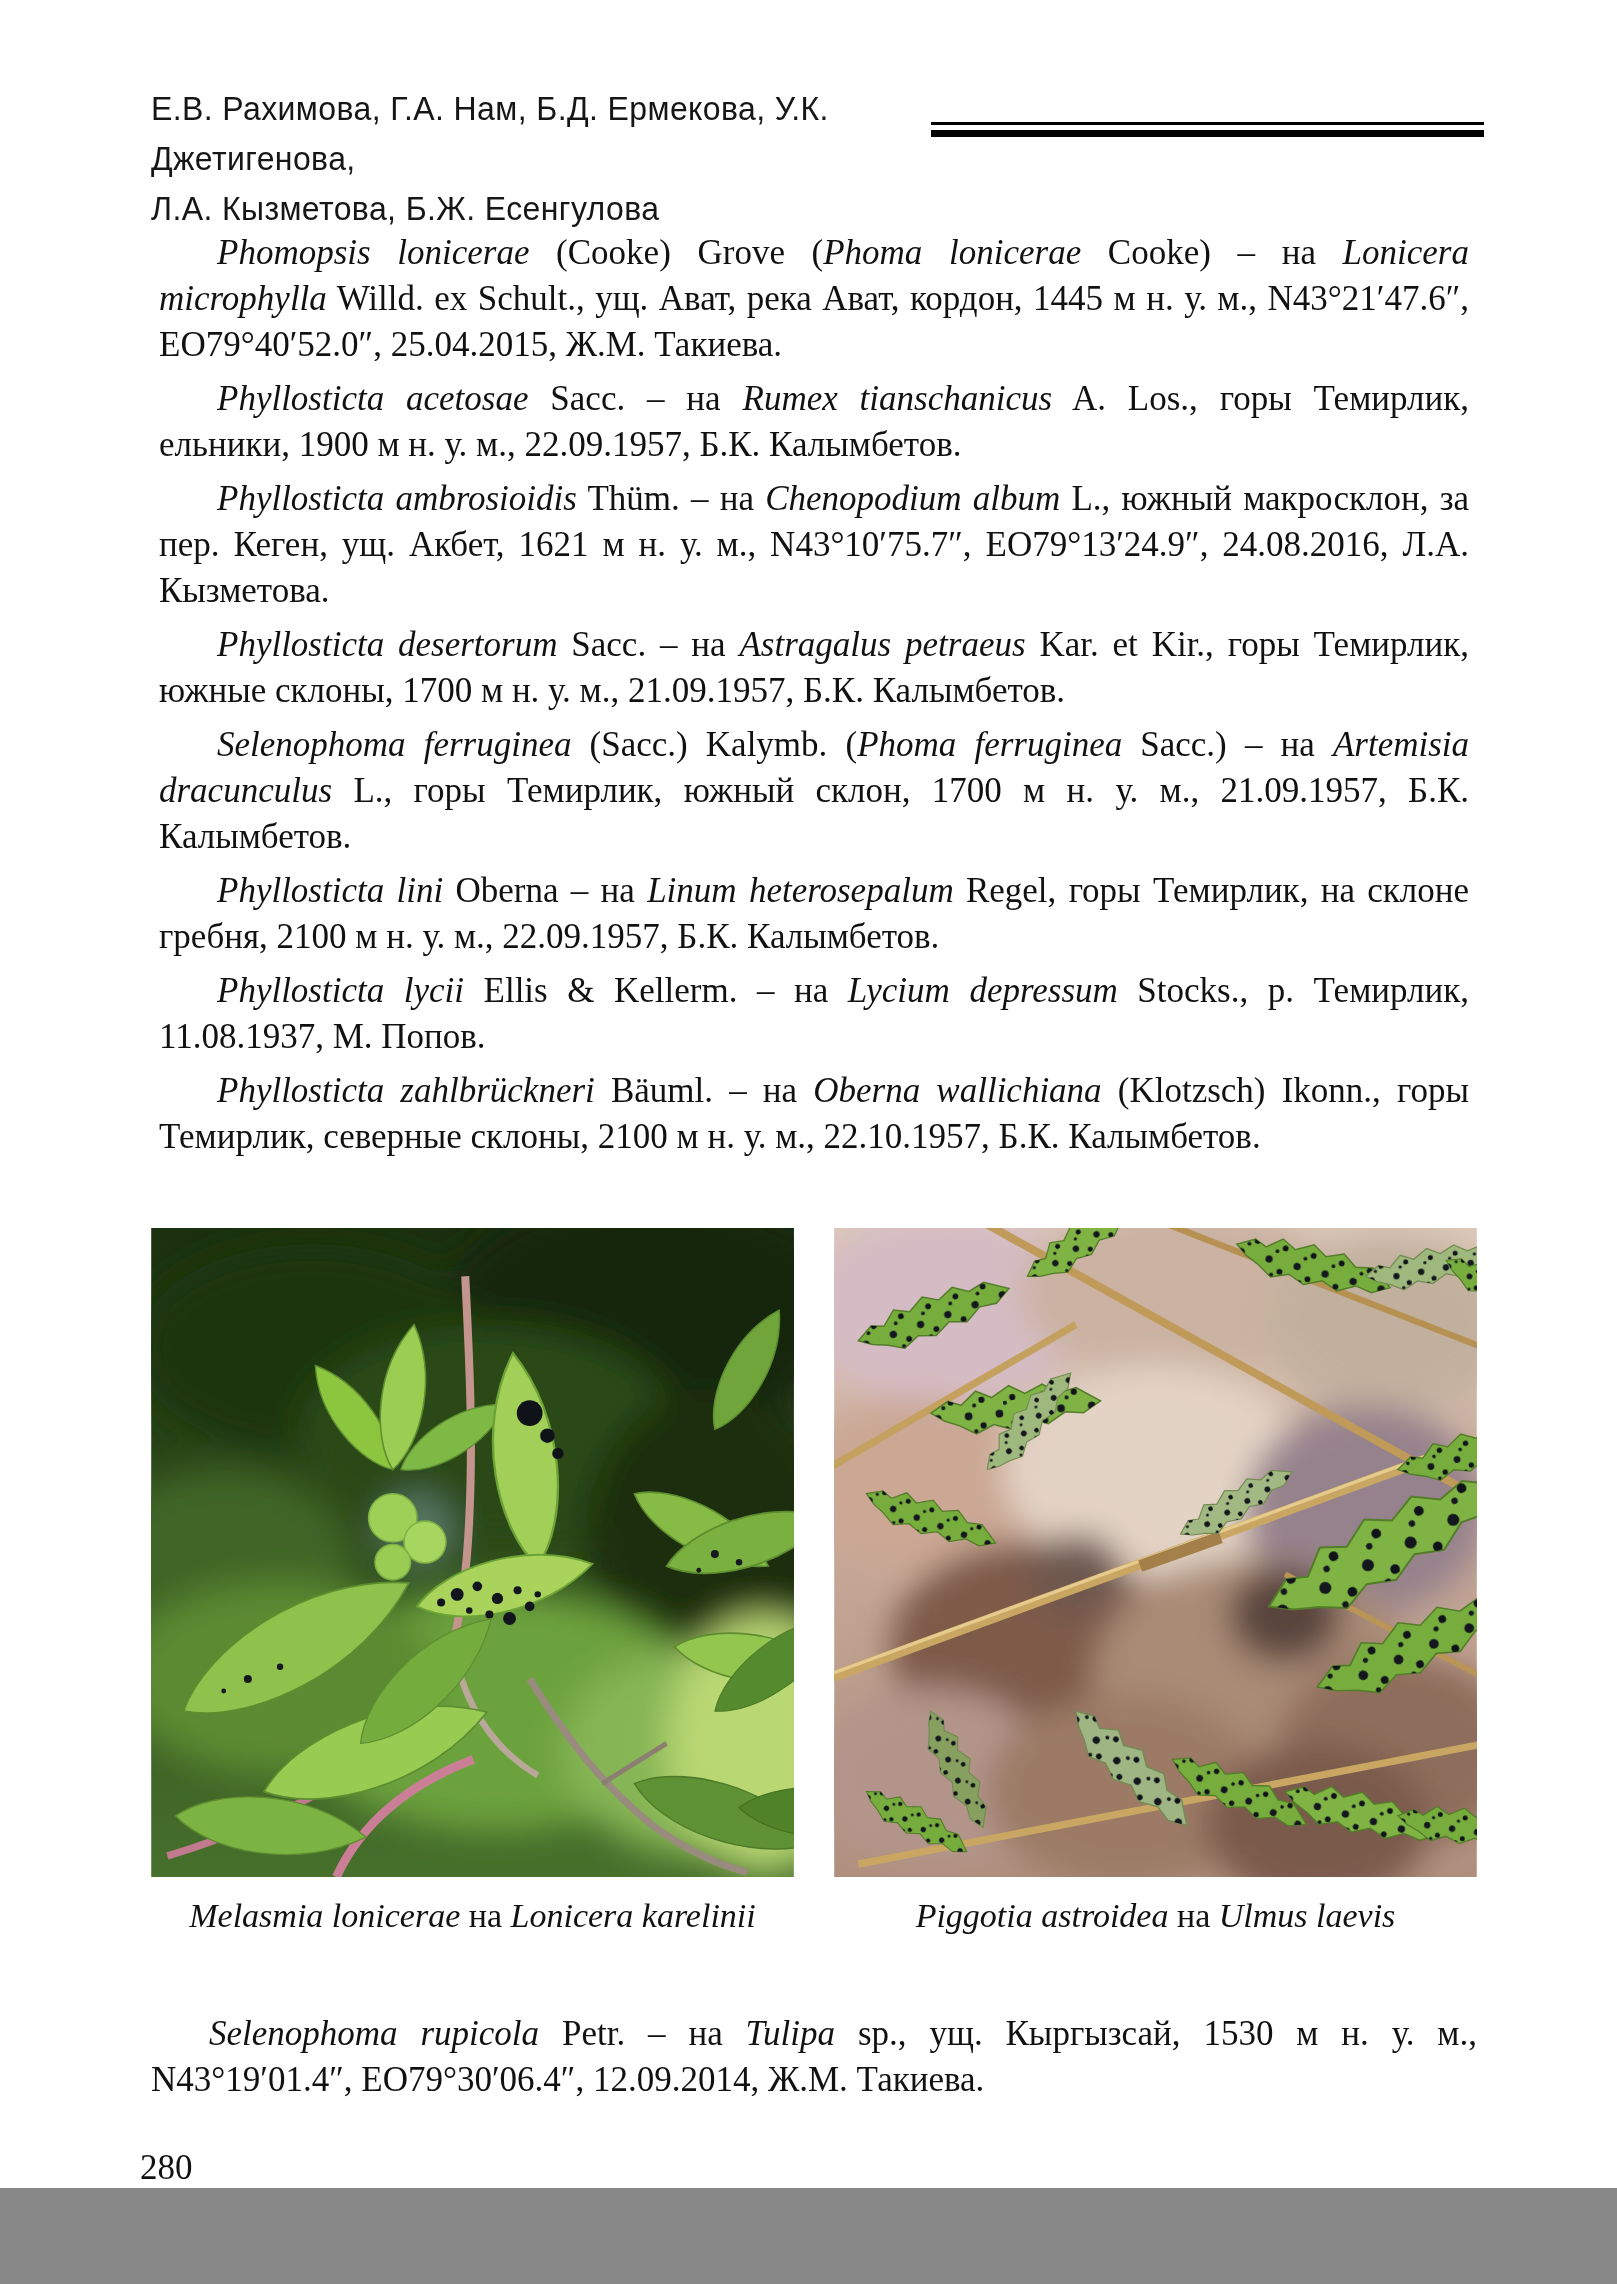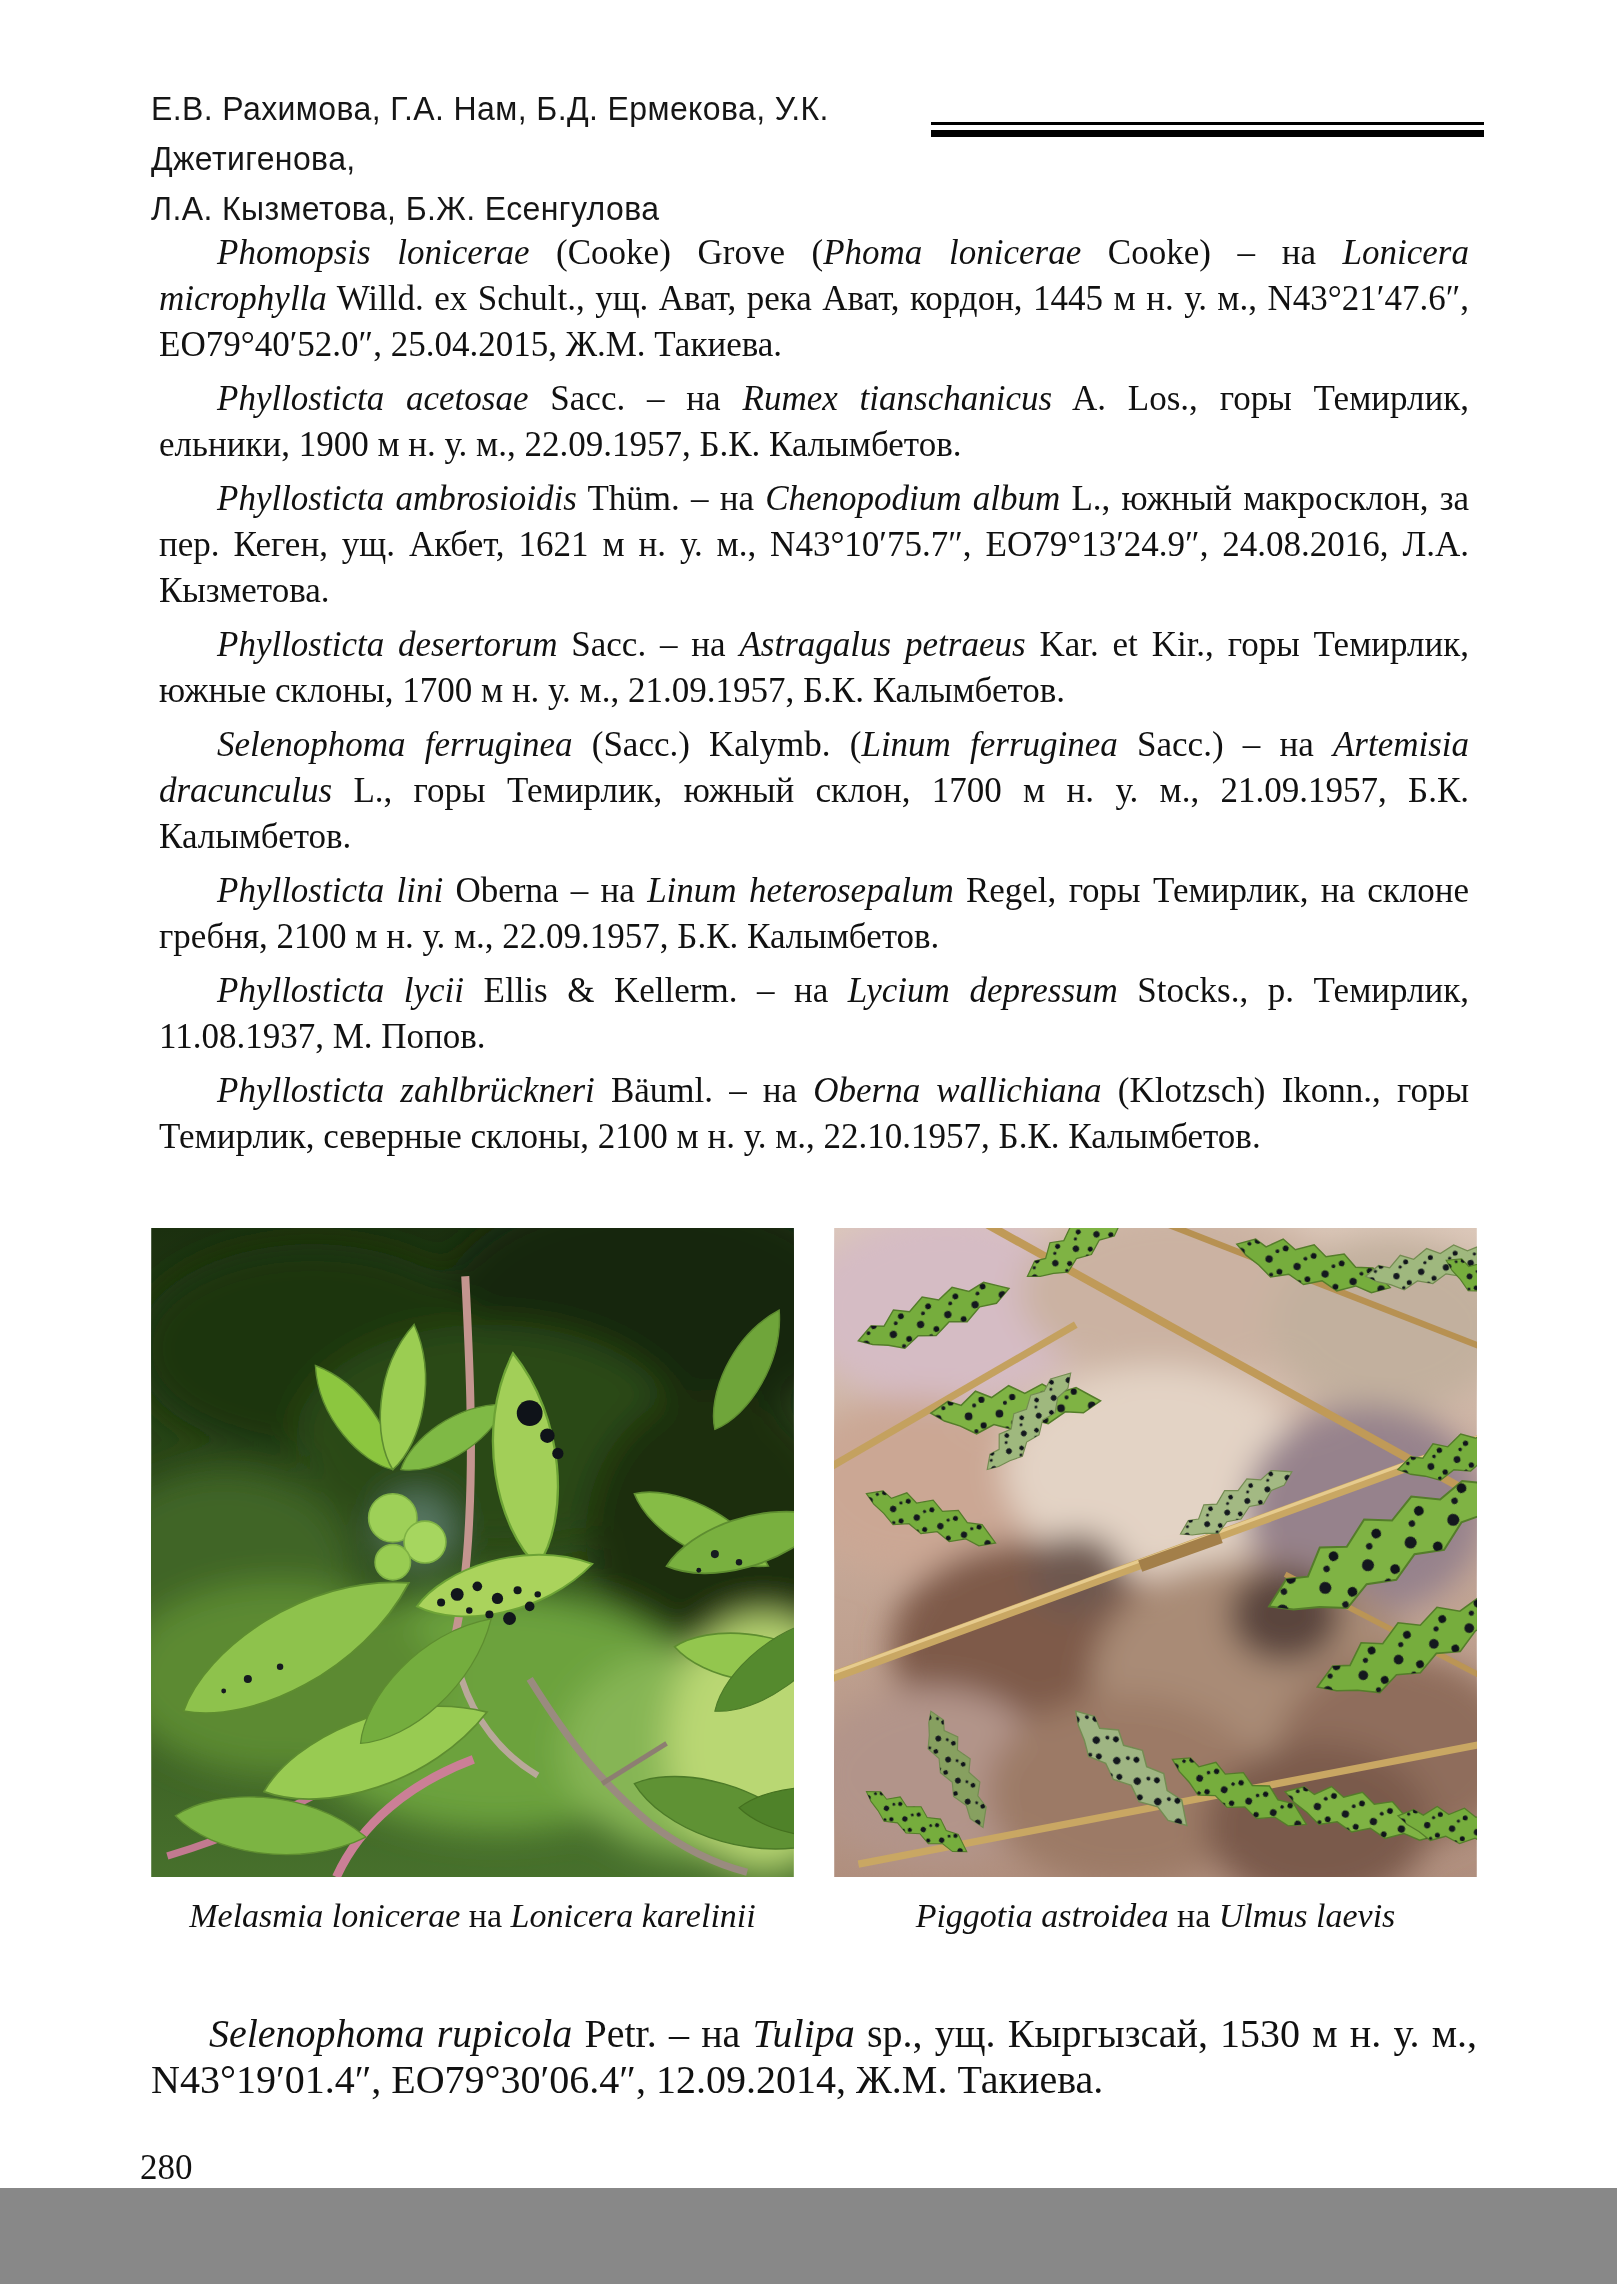--- a/index.html
+++ b/index.html
@@ -24,21 +24,21 @@
   .rule .gap{height:4.8px;}
   .rule .thick{height:7.3px;background:var(--rule-color,#000);}
   
   .body-text{
     position:absolute;left:151px;top:222px;width:1326px;
     font-size:35px;line-height:46px;text-align:justify;
   }
   .body-text p{margin:8px;text-indent:58px;}
   .final-text{
     position:absolute;left:151px;top:2011px;width:1326px;
-    font-size:40px;line-height:46px;text-align:justify;
+    font-size:35px;line-height:46px;text-align:justify;
   }
   .final-text p{margin:0;text-indent:58px;}
   
   .figures{
     position:absolute;left:151px;top:1228px;width:1326px;
     display:flex;gap:40px;
   }
   .figure{width:643px;}
   .figure-img{width:643px;height:649px;overflow:hidden;display:block;}
   .caption{
@@ -64,21 +64,21 @@
     <div class="thin"></div>
     <div class="gap"></div>
     <div class="thick"></div>
   </div>
 
   <div class="body-text">
     <p><i>Phomopsis lonicerae</i><span> (Cooke) Grove (</span><i>Phoma lonicerae</i><span> Cooke) – на </span><i>Lonicera microphylla</i><span> Willd. ex Schult., ущ. Ават, река Ават, кордон, 1445 м н. у. м., N43°21′47.6″, ЕО79°40′52.0″, 25.04.2015, Ж.М. Такиева.</span></p>
     <p><i>Phyllosticta acetosae</i><span> Sacc. – на </span><i>Rumex tianschanicus</i><span> A. Los., горы Темирлик, ельники, 1900 м н. у. м., 22.09.1957, Б.К. Калымбетов.</span></p>
     <p><i>Phyllosticta ambrosioidis</i><span> Thüm. – на </span><i>Chenopodium album</i><span> L., южный макросклон, за пер. Кеген, ущ. Акбет, 1621 м н. у. м., N43°10′75.7″, ЕО79°13′24.9″, 24.08.2016, Л.А. Кызметова.</span></p>
     <p><i>Phyllosticta desertorum</i><span> Sacc. – на </span><i>Astragalus petraeus</i><span> Kar. et Kir., горы Темирлик, южные склоны, 1700 м н. у. м., 21.09.1957, Б.К. Калымбетов.</span></p>
-    <p><i>Selenophoma ferruginea</i><span> (Sacc.) Kalymb. (</span><i>Linum ferruginea</i><span> Sacc.) – на </span><i>Artemisia dracunculus</i><span> L., горы Темирлик, южный склон, 1700 м н. у. м., 21.09.1957, Б.К. Калымбетов.</span></p>
+    <p><i>Selenophoma ferruginea</i><span> (Sacc.) Kalymb. (</span><i>Phoma ferruginea</i><span> Sacc.) – на </span><i>Artemisia dracunculus</i><span> L., горы Темирлик, южный склон, 1700 м н. у. м., 21.09.1957, Б.К. Калымбетов.</span></p>
     <p><i>Phyllosticta lini</i><span> Oberna – на </span><i>Linum heterosepalum</i><span> Regel, горы Темирлик, на склоне гребня, 2100 м н. у. м., 22.09.1957, Б.К. Калымбетов.</span></p>
     <p><i>Phyllosticta lycii</i><span> Ellis &amp; Kellerm. – на </span><i>Lycium depressum</i><span> Stocks., р. Темирлик, 11.08.1937, М. Попов.</span></p>
     <p><i>Phyllosticta zahlbrückneri</i><span> Bäuml. – на </span><i>Oberna wallichiana</i><span> (Klotzsch) Ikonn., горы Темирлик, северные склоны, 2100 м н. у. м., 22.10.1957, Б.К. Калымбетов.</span></p>
   </div>
 
   <div class="figures">
 
     <div class="figure">
       <svg class="figure-img" width="643" height="649" viewBox="0 0 798 806" xmlns="http://www.w3.org/2000/svg">
         <defs>

